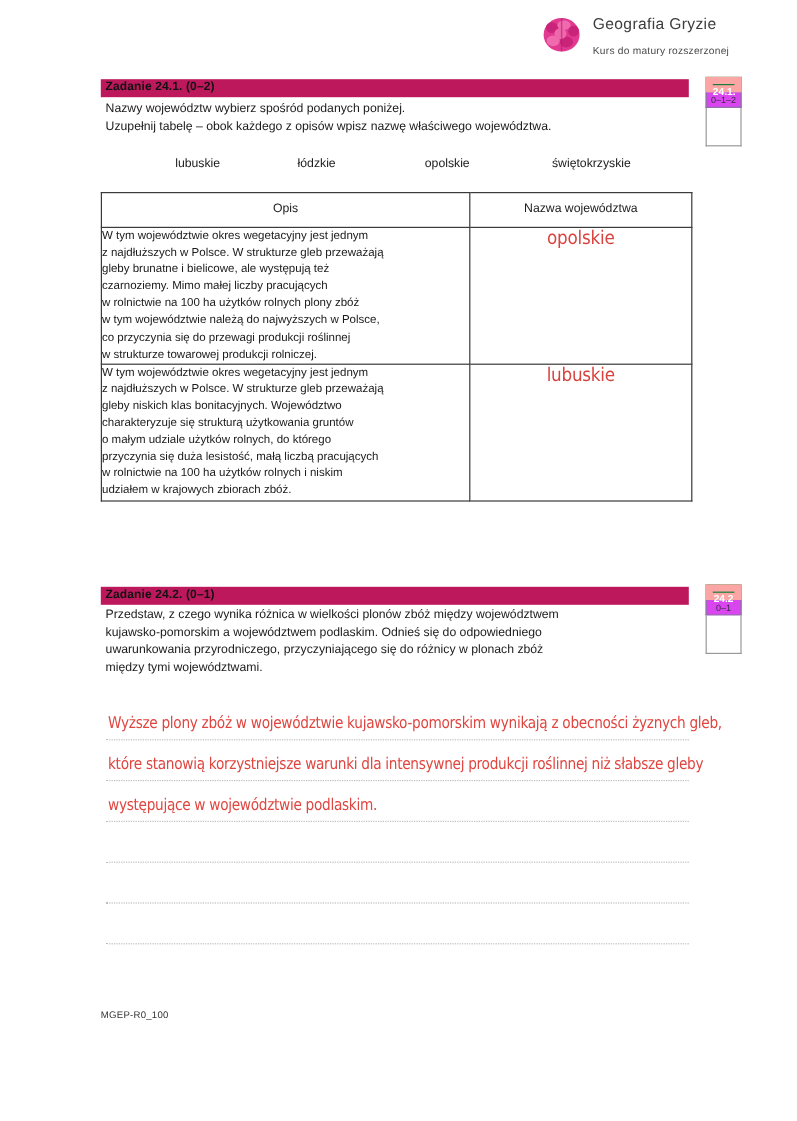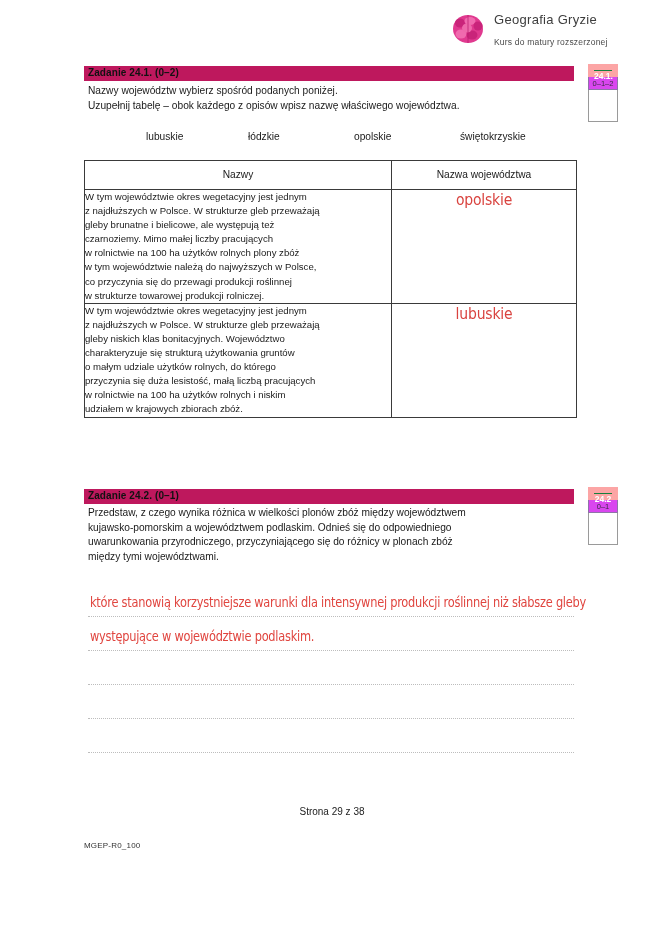--- a/index.html
+++ b/index.html
@@ -277,21 +277,21 @@
 
   <div class="score-box" id="score-1">
     <div class="score-num">24.1.</div>
     <div class="score-range">0–1–2</div>
     <div class="score-empty"></div>
   </div>
 
   <table class="answer-table">
     <thead>
       <tr>
-        <th class="th-cell col-desc">Nazwy</th>
+        <th class="th-cell col-desc">Opis</th>
         <th class="th-cell col-name">Nazwa województwa</th>
       </tr>
     </thead>
     <tbody>
       <tr>
         <td class="desc-cell">
           <div>W tym województwie okres wegetacyjny jest jednym</div>
           <div>z najdłuższych w Polsce. W strukturze gleb przeważają</div>
           <div>gleby brunatne i bielicowe, ale występują też</div>
           <div>czarnoziemy. Mimo małej liczby pracujących</div>
@@ -332,20 +332,24 @@
   </div>
 
   <div class="score-box" id="score-2">
     <div class="score-num">24.2</div>
     <div class="score-range">0–1</div>
     <div class="score-empty"></div>
   </div>
 
   <div class="answer-area">
     <div class="answer-line">
+      <span class="hand-line">Wyższe plony zbóż w województwie kujawsko-pomorskim wynikają z obecności żyznych gleb,</span>
+      <span class="dots"></span>
+    </div>
+    <div class="answer-line">
       <span class="hand-line">które stanowią korzystniejsze warunki dla intensywnej produkcji roślinnej niż słabsze gleby</span>
       <span class="dots"></span>
     </div>
     <div class="answer-line">
       <span class="hand-line">występujące w województwie podlaskim.</span>
       <span class="dots"></span>
     </div>
     <div class="answer-line">
       <span class="hand-line"></span>
       <span class="dots"></span>
@@ -353,16 +357,15 @@
     <div class="answer-line">
       <span class="hand-line"></span>
       <span class="dots"></span>
     </div>
     <div class="answer-line">
       <span class="hand-line"></span>
       <span class="dots"></span>
     </div>
   </div>
 
-  <div class="page-number">Strona 29 z 38</div>
   <div class="doc-code">MGEP-R0_100</div>
 
 </div>
 
 </body></html>

